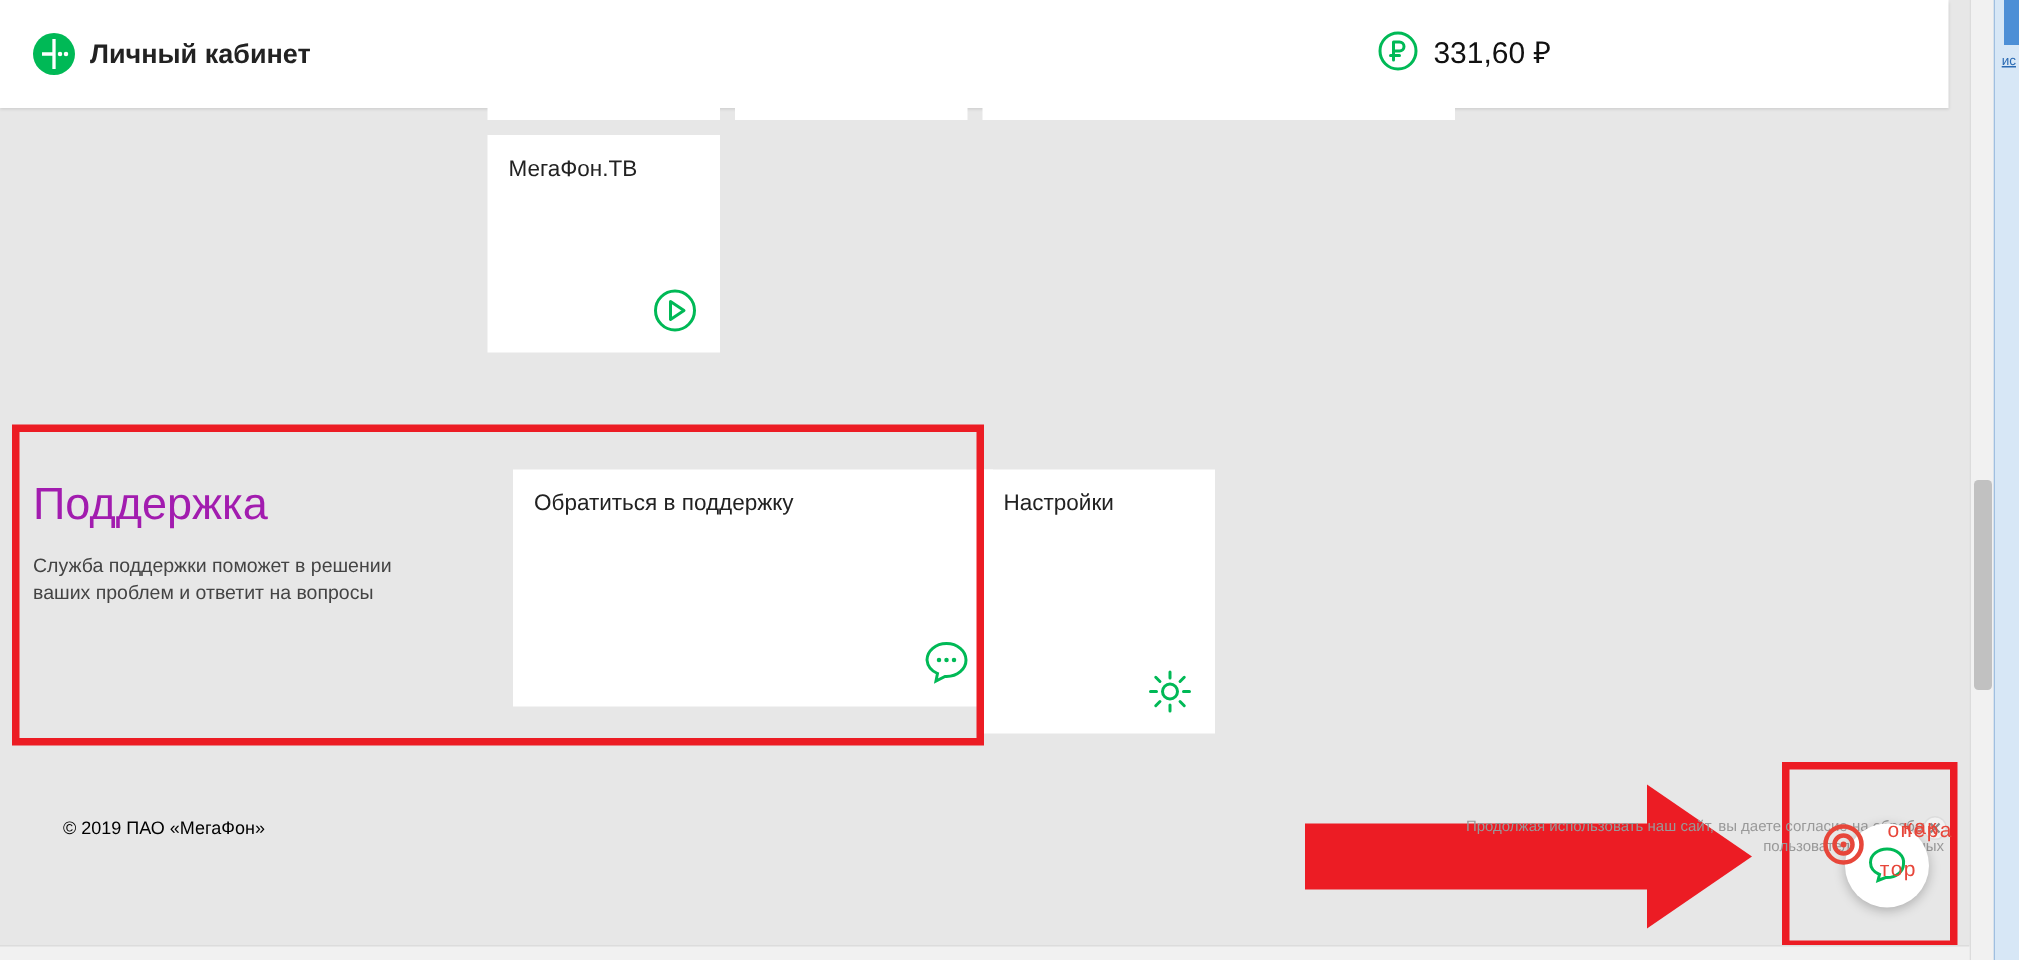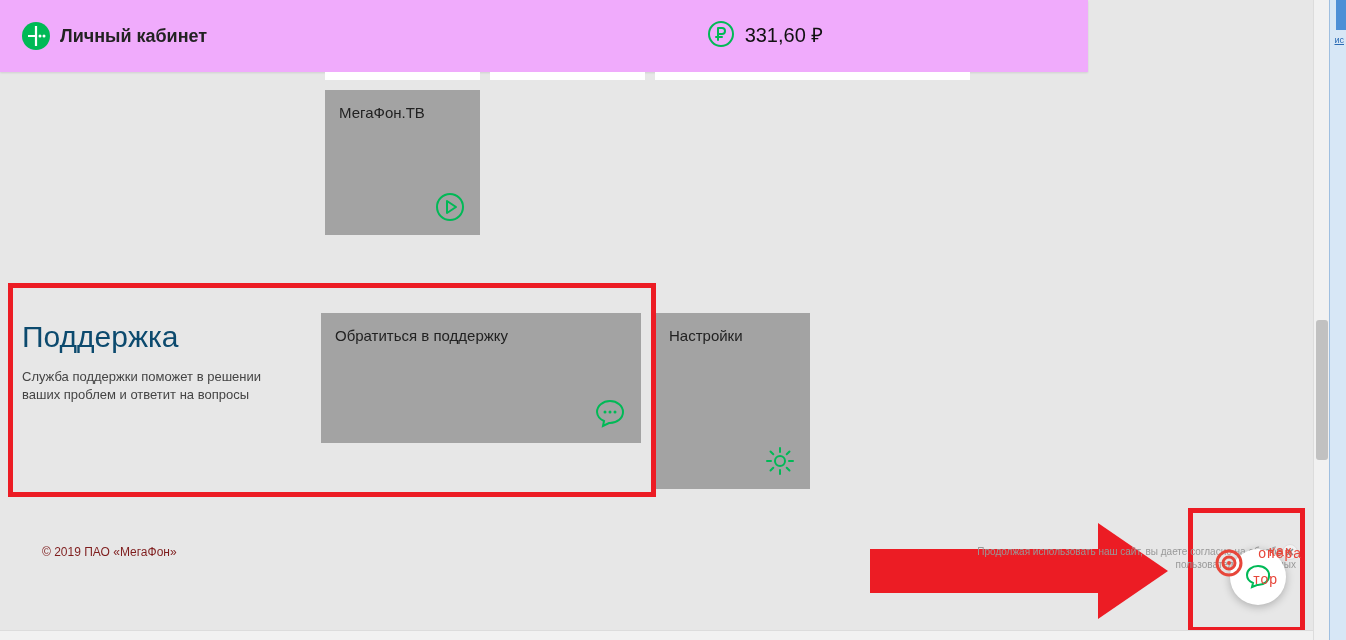--- a/index.html
+++ b/index.html
@@ -6,41 +6,41 @@
     html,body{ width:1346px; height:640px; font-family:Arial,Helvetica,sans-serif; background:#fff; overflow:hidden;}
     .viewport{ position:relative; width:1346px; height:640px; background:#e7e7e7; }
     
     .blue-strip{ position:absolute; right:0; top:0; width:17px; height:640px; background:#d7e7f6; border-left:1px solid #9fbfe0;}
     .blue-bar{ position:absolute; right:0; top:0; width:10px; height:30px; background:#4d8fd6;}
     .blue-text{position:absolute; right:2px; top:35px; font-size:9px; color:#2a6ab3;text-decoration:underline;}
     
     .scroll-track{ position:absolute; right:17px; top:0; width:16px; height:640px; background:#f1f1f1; border-left:1px solid #dcdcdc;}
     .scroll-thumb{ position:absolute; left:2px; width:12px; background:#c1c1c1; border-radius:3px;}
     
-    .header{ position:absolute; left:0; top:0; width:1088px; height:72px; background:#f0abfc; box-shadow:0 1px 2px rgba(0,0,0,.1);}
+    .header{ position:absolute; left:0; top:0; width:1299px; height:72px; background:#ffffff; box-shadow:0 1px 2px rgba(0,0,0,.1);}
     .logo-wrap{ position:absolute; left:22px; top:22px; display:flex; align-items:center; gap:10px; }
     .logo-title{ font-weight:700; font-size:18px; color:#222; }
     .bal-wrap{ position:absolute; right:265px; top:20px; display:flex; align-items:center; gap:10px; }
     .bal-text{ font-size:20px; color:#111; }
     .account{ position:absolute; right:0; top:0; height:72px; width:260px; border-left:1px solid #e2e2e2; display:flex; align-items:center; gap:12px; padding:0 22px; }
     .phone{ font-size:18px; color:#333; }
     .chev{ position:absolute; right:22px; top:28px;}
     
     .tile-stub{ position:absolute; top:0; height:8px; background:#fff;}
     
-    .card{ position:absolute; background:#a3a3a3; }
+    .card{ position:absolute; background:#ffffff; }
     .card-title{ position:absolute; left:14px; top:14px; font-size:15px; color:#222;}
     .icon-br{ position:absolute; right:14px; bottom:12px; }
     
-    .section-title{ position:absolute; left:22px; top:320px; font-size:30px; color:#0c4a6e; }
+    .section-title{ position:absolute; left:22px; top:320px; font-size:30px; color:#a21caf; }
     .section-desc{ position:absolute; left:22px; top:368px; width:280px; font-size:13px; color:#444; line-height:18px;}
     
     .hl{ position:absolute; border:5px solid #ec1c24; }
     
-    .footer-left{ position:absolute; left:42px; top:545px; font-size:12px; color:#7f1d1d; }
+    .footer-left{ position:absolute; left:42px; top:545px; font-size:12px; color:#000000; }
     .footer-right{ position:absolute; right:50px; top:545px; font-size:10px; color:#999; text-align:right; line-height:13px; width:340px;}
     
     .chat-fab{ position:absolute; width:56px; height:56px; border-radius:50%; background:#fff; box-shadow:0 2px 8px rgba(0,0,0,.25); display:flex; align-items:center; justify-content:center;}
     .close-mini{ position:absolute; width:16px; height:16px; border-radius:50%; background:#f2f2f2; border:1px solid #ddd; display:flex; align-items:center; justify-content:center; color:#888; font-size:10px; }
     
     .arrow-shaft{ position:absolute; background:#ec1c24; height:44px; }
     .arrow-head{ position:absolute; width:0; height:0; border-top:48px solid transparent; border-bottom:48px solid transparent; border-left:70px solid #ec1c24;}
     
     .wm{ position:absolute; color:#e7463a; font-size:14px; line-height:14px; font-weight:500; letter-spacing:1px; }
     svg{ display:block; }
@@ -85,21 +85,21 @@
     <div class="card-title">МегаФон.ТВ</div>
     <svg class="icon-br" width="32" height="32" viewBox="0 0 32 32">
       <circle cx="16" cy="16" r="13" fill="none" stroke="#00b956" stroke-width="2"></circle>
       <path d="M13 10l9 6-9 6z" fill="none" stroke="#00b956" stroke-width="2" stroke-linejoin="round"></path>
     </svg>
   </div>
 
   <div class="section-title">Поддержка</div>
   <div class="section-desc">Служба поддержки поможет в решении ваших проблем и ответит на вопросы</div>
 
-  <div class="card" style="left:321px; top:313px; width:320px; height:130px;">
+  <div class="card" style="left:342px; top:313px; width:320px; height:158px;">
     <div class="card-title">Обратиться в поддержку</div>
     <svg class="icon-br" width="34" height="34" viewBox="0 0 34 34">
       <path d="M17 4a13 11 0 00-13 11 13 11 0 007 9l-1 5 6-3a13 11 0 001 0 13 11 0 0013-11A13 11 0 0017 4z" fill="none" stroke="#00b956" stroke-width="2"></path>
       <circle cx="12" cy="15" r="1.5" fill="#00b956"></circle>
         <circle cx="17" cy="15" r="1.5" fill="#00b956"></circle>
         <circle cx="22" cy="15" r="1.5" fill="#00b956"></circle>
     </svg>
   </div>
 
   <div class="card" style="left:655px; top:313px; width:155px; height:176px;">

